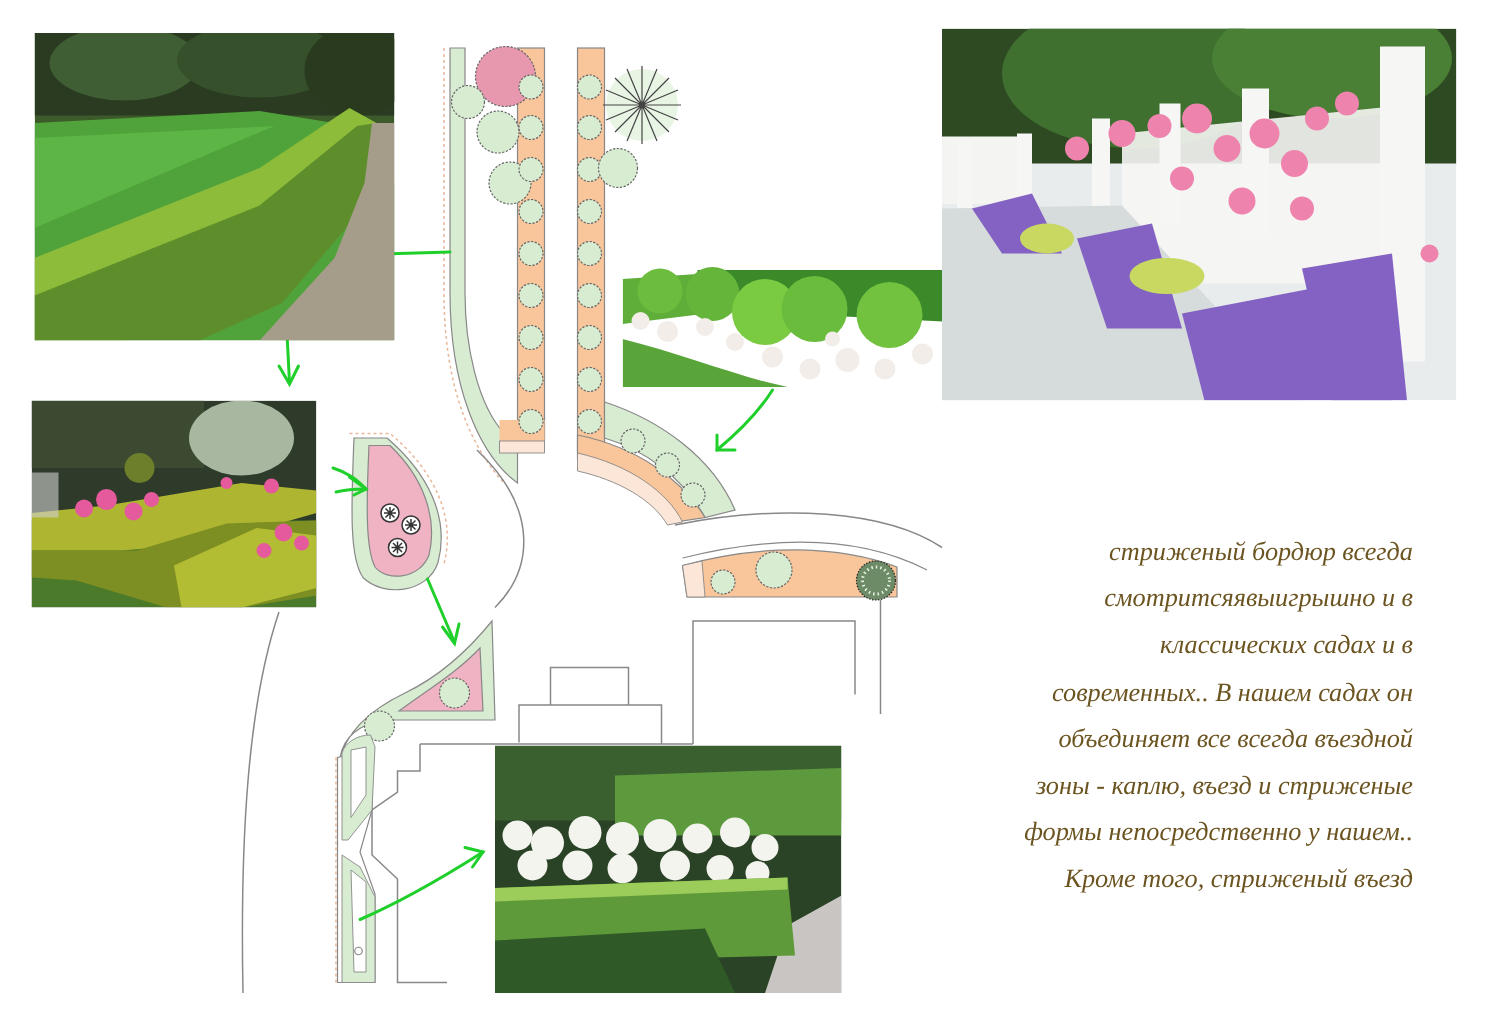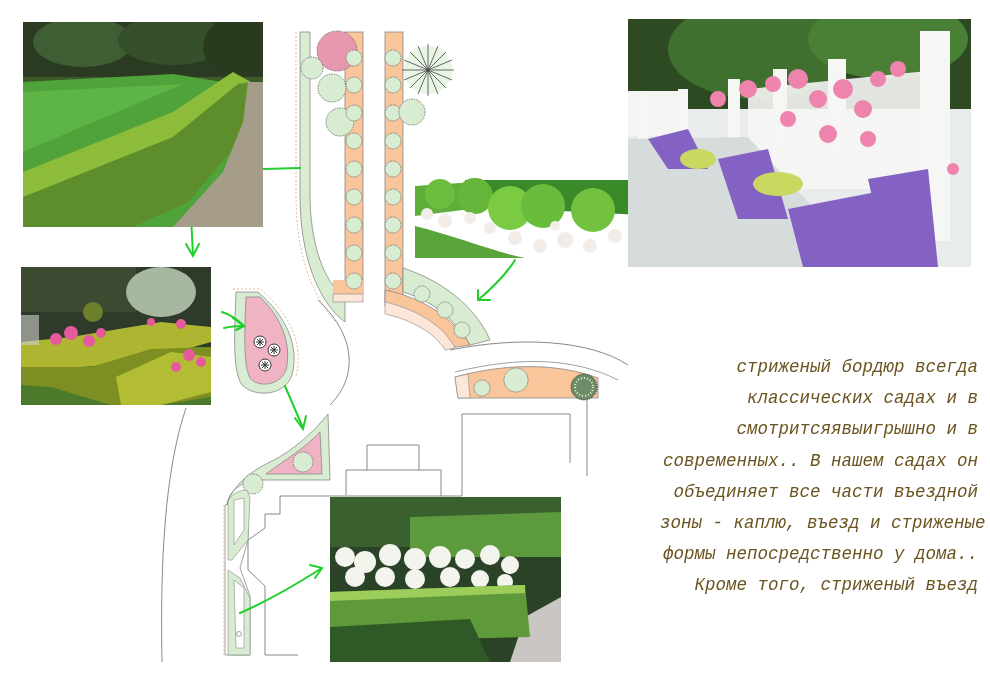--- a/index.html
+++ b/index.html
@@ -1,22 +1,22 @@
 <!DOCTYPE html>
 <html><head>
 <meta charset="utf-8">
 <style>
   html, body { margin: 0; padding: 0; background: #ffffff; }
   body { width: 990px; height: 684px; position: relative; overflow: hidden; font-family: "DejaVu Serif", serif; }
   .photo { position: absolute; overflow: hidden; }
   .photo svg { display: block; width: 100%; height: 100%; }
   #plan { position: absolute; left: 0; top: 0; width: 990px; height: 684px; }
   .caption {
-    position: absolute; left: 660px; top: 352px; width: 318px;
-    text-align: right; color: #6b5420; font-family: Liberation Mono, monospace;
+    position: absolute; left: 624px; top: 352px; width: 318px;
+    text-align: right; color: #6b5420; font-family: Liberation Serif, serif;
     font-style: italic; font-size: 17.5px; line-height: 31.2px;
   }
   .caption span { display: block; white-space: nowrap; }
 </style>
 </head>
 <body>
 
 <svg id="plan" viewBox="0 0 990 684" xmlns="http://www.w3.org/2000/svg">
   <defs>
     <g id="shrub">
@@ -276,20 +276,20 @@
         <circle cx="175" cy="85" r="8"></circle>
     </g>
     <path d="M0 95 L195 88 L200 140 L0 145 Z" fill="#5f9a3a"></path>
     <path d="M0 95 L195 88 L195 96 L0 104 Z" fill="#9ccd5a"></path>
     <path d="M0 130 L140 122 L160 165 L0 165 Z" fill="#2f5a28"></path>
   </svg>
 </div>
 
 <div class="caption">
   <span>стриженый бордюр всегда</span>
+  <span>смотритсяявыигрышно и в</span>
   <span>классических садах  и в</span>
-  <span>смотритсяявыигрышно и в</span>
   <span>современных.. В нашем садах он</span>
-  <span>объединяет все части въездной</span>
+  <span>объединяет все всегда въездной</span>
   <span>зоны - каплю, въезд и стриженые</span>
-  <span>формы непосредственно у дома..</span>
+  <span>формы непосредственно у нашем..</span>
   <span>Кроме того, стриженый въезд</span>
 </div>
 
 </body></html>

